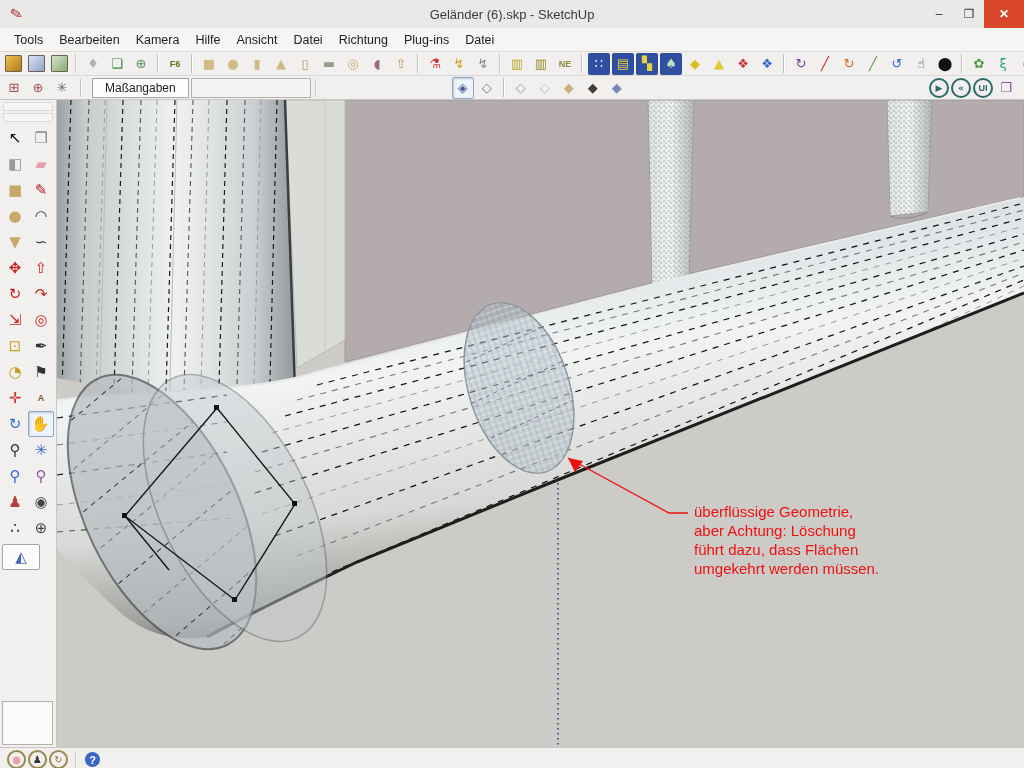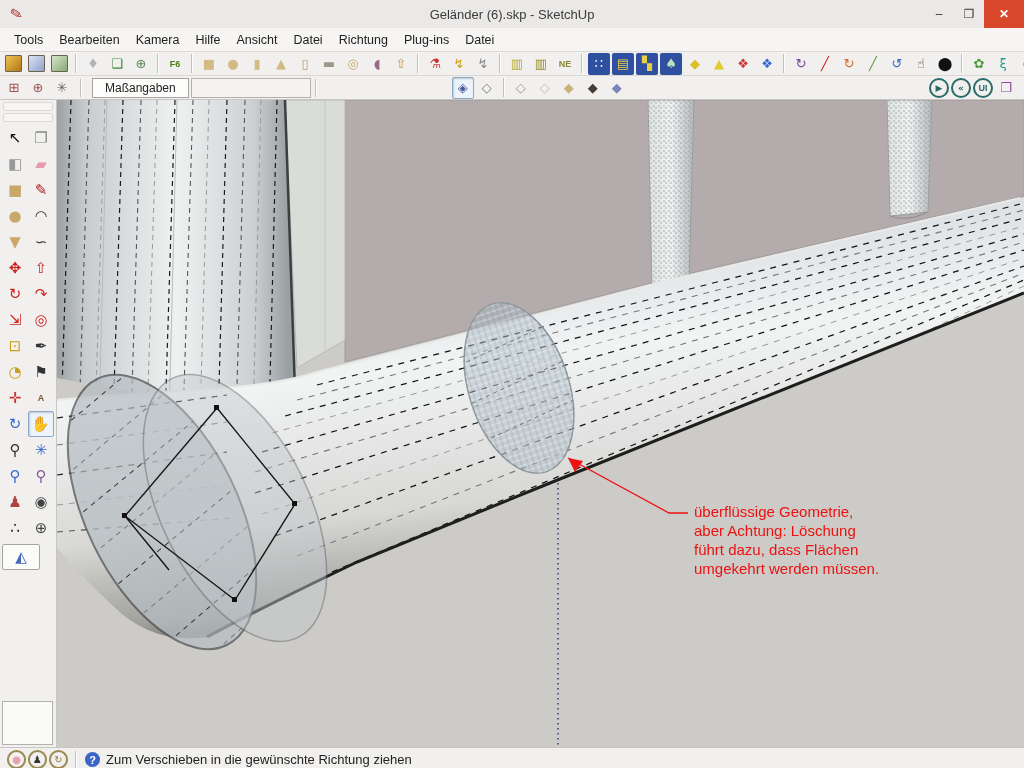--- a/index.html
+++ b/index.html
@@ -371,14 +371,13 @@
 </div>
 
 <div class="statusbar">
   <div class="tb-icons">
       <div class="ticon ring" style="color: rgb(232, 160, 176);">●</div>
       <div class="ticon ring" style="color: rgb(51, 51, 51);">♟</div>
       <div class="ticon ring" style="color: rgb(138, 122, 74);">↻</div>
     </div>
   <div class="sep-v"></div>
   <span class="helpcirc">?</span>
-  <span class="statustext">Zum Verschieben in die gewünschte Richtung ziehen</span>
 </div>
 
 </body></html>

